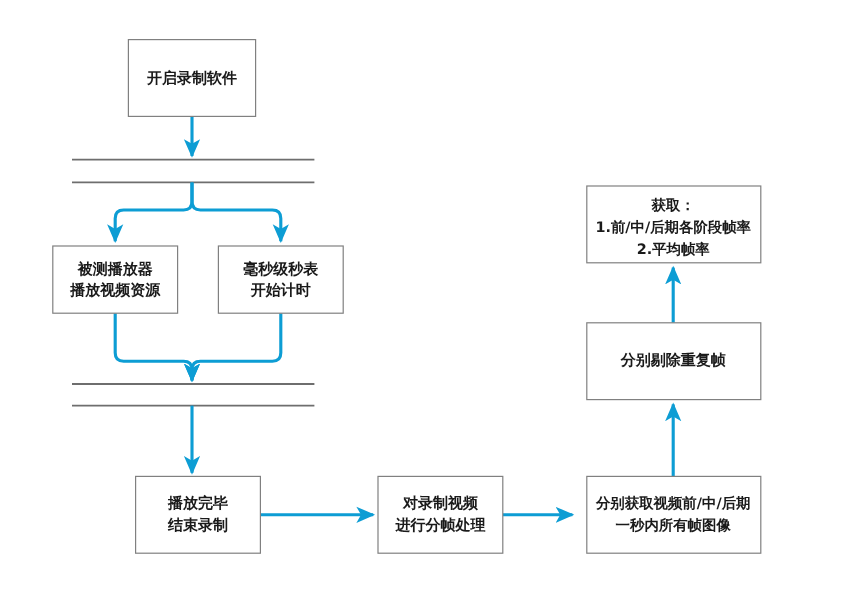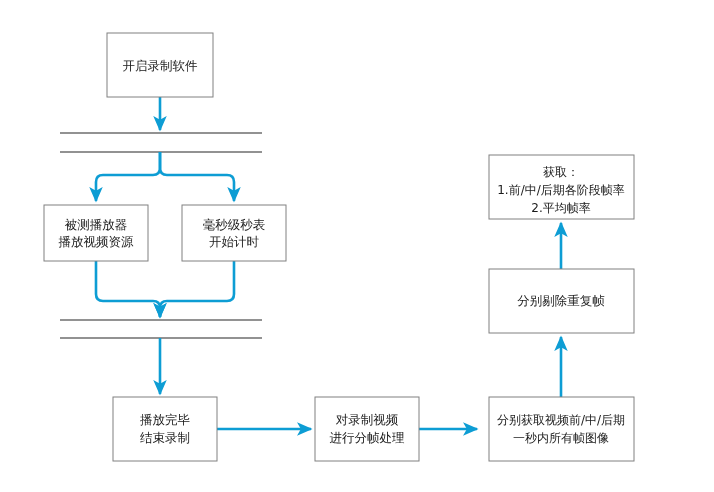--- a/index.html
+++ b/index.html
@@ -10,20 +10,21 @@
   body {
     width: 714px;
     height: 492px;
     font-family: "DejaVu Sans", "Liberation Sans", sans-serif;
     overflow: hidden;
   }
   #diagram-root {
     position: relative;
     width: 714px;
     height: 492px;
+    font-weight: bold;
   }
   svg.flow-canvas {
     position: absolute;
     top: 0;
     left: 0;
     width: 714px;
     height: 492px;
   }
   .node-box {
     fill: #ffffff;

